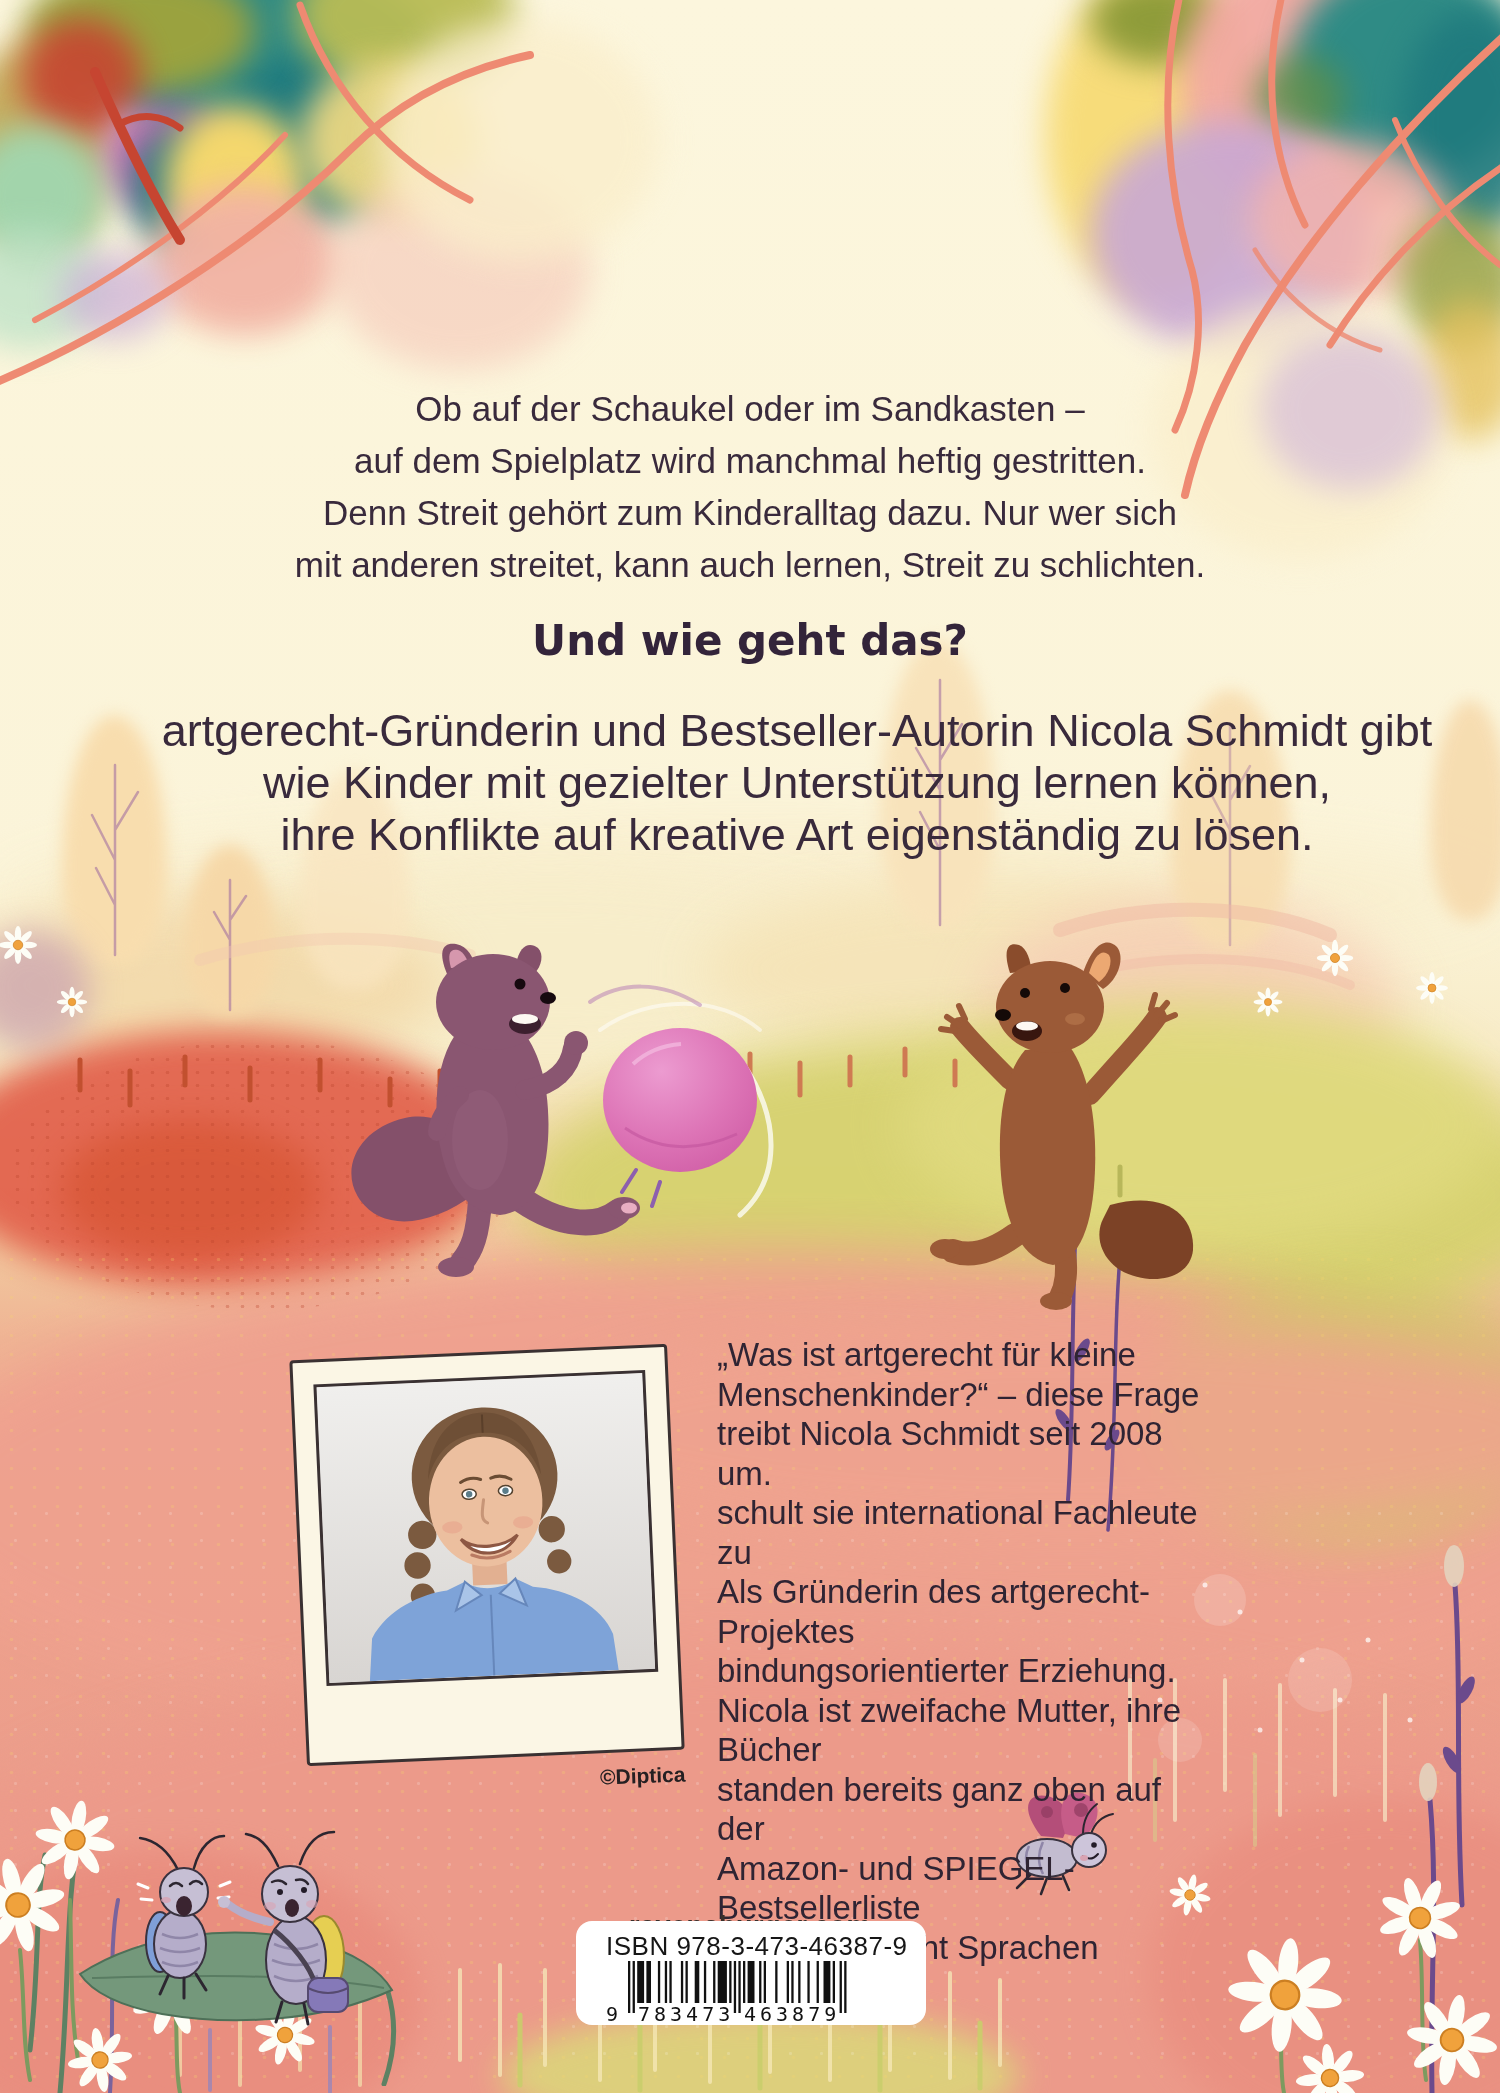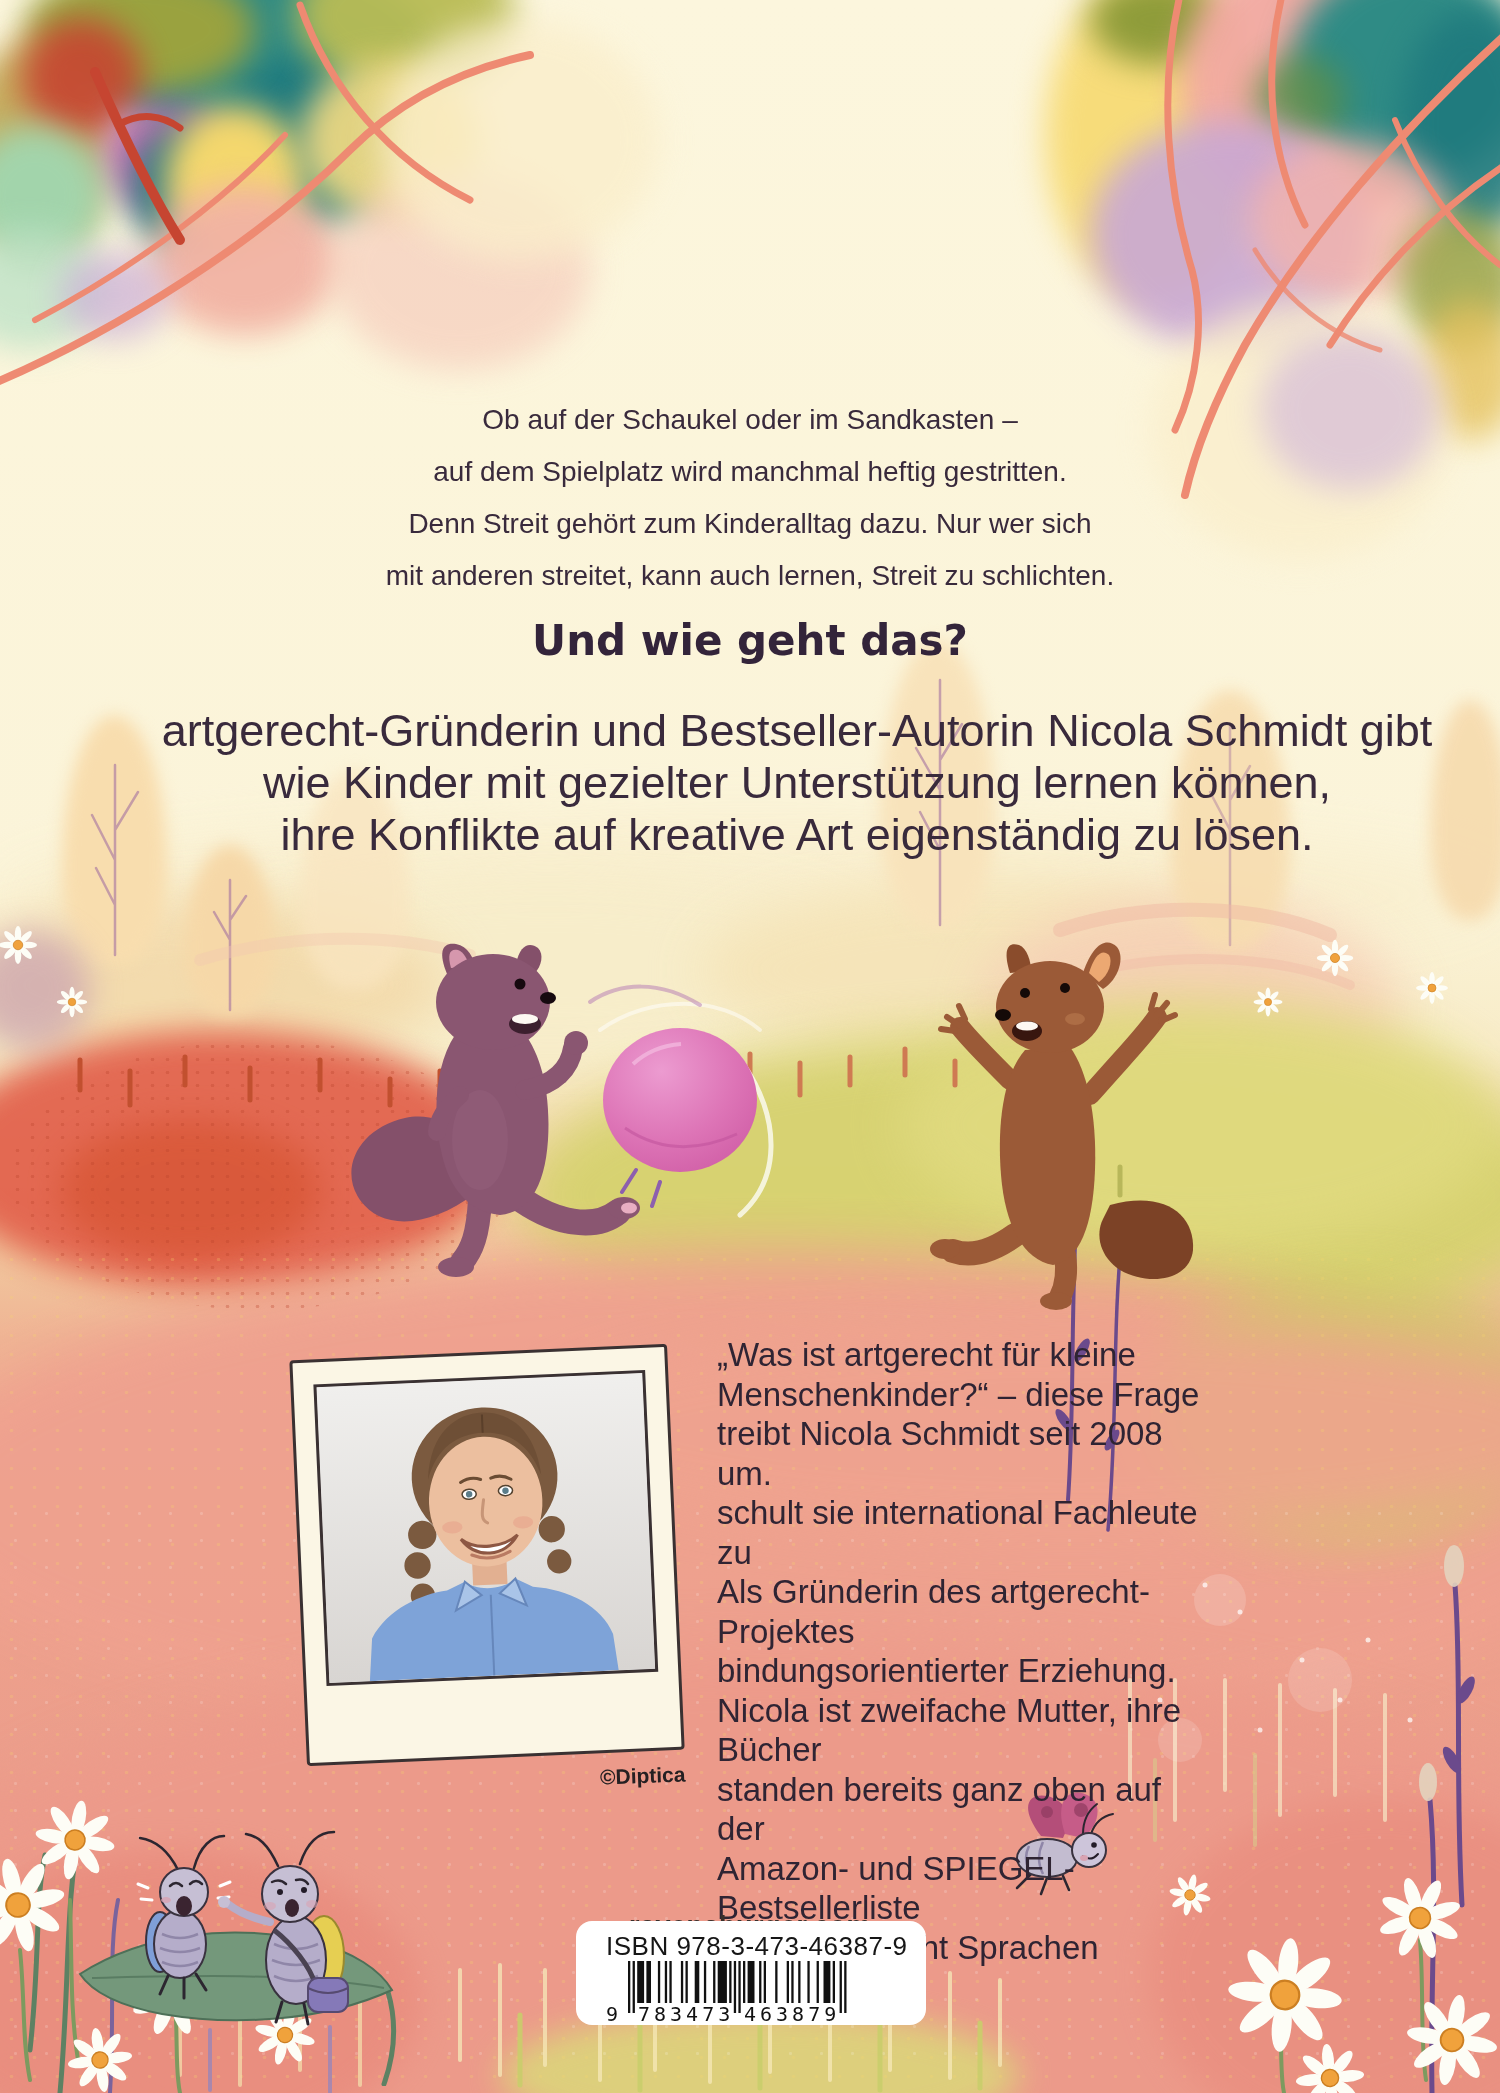--- a/index.html
+++ b/index.html
@@ -5,21 +5,21 @@
   html,body{margin:0;padding:0;background:#888;}
   .page{position:relative;width:1500px;height:2093px;overflow:hidden;margin:0 auto;
     font-family:"Liberation Sans",sans-serif;
     background:linear-gradient(180deg,#fcf6dd 0%,#fbf4d9 42%,#f8ecc8 50%,#f3d3a4 57%,#efb494 64%,#eda28d 72%,#ec9d8b 86%,#eb9b8a 100%);}
   .b,.b2,.b3{position:absolute;border-radius:50%;}
   .b{filter:blur(16px);} .b2{filter:blur(26px);} .b3{filter:blur(8px);}
   .layer{position:absolute;left:0;top:0;width:100%;height:100%;pointer-events:none;}
   .sp{position:absolute;pointer-events:none;}
   .txt{position:absolute;left:0;width:100%;text-align:center;color:#392a3c;}
   .title{top:118px;font-family:"DejaVu Sans",sans-serif;font-weight:800;font-size:92px;line-height:110px;color:#d2404f;letter-spacing:1px;z-index:8;}
-  .intro{top:366px;font-size:28px;line-height:52px;font-weight:500;z-index:8;}
+  .intro{top:348px;font-size:35px;line-height:52px;font-weight:500;z-index:8;}
   .question{top:580px;font-family:"DejaVu Sans",sans-serif;font-weight:700;font-size:42px;line-height:52px;color:#33243a;z-index:8;}
   .pitch{top:660px;font-size:45px;line-height:52px;font-weight:500;z-index:8;padding-left:47px;}
   .bio{position:absolute;left:717px;top:1302px;width:500px;text-align:left;font-size:33px;line-height:39.5px;font-weight:500;color:#2f2433;z-index:8;}
   .bio span,.txt span{display:block;}
   .credit{position:absolute;left:600px;top:1764px;font-size:21px;font-weight:700;color:#262022;transform:rotate(-2deg);z-index:8;}
   .website{position:absolute;left:0;top:1911px;width:100%;text-align:center;font-size:27px;font-weight:700;color:#3a2f2b;letter-spacing:.5px;z-index:9;}
   .polaroid{position:absolute;left:298px;top:1352px;width:372px;height:400px;background:#fbf6e5;border:3px solid #3a3132;border-radius:4px;transform:rotate(-2.5deg);z-index:7;}
   .photo{position:absolute;left:20px;top:22px;right:20px;height:296px;border:3px solid #3a3132;overflow:hidden;background:#e9e7e4;}
   .barcode-box{position:absolute;left:576px;top:1921px;width:350px;height:104px;background:#ffffff;border-radius:16px;z-index:9;}
   .isbn-label{position:absolute;left:30px;top:10px;font-size:26px;color:#161616;letter-spacing:.5px;}

